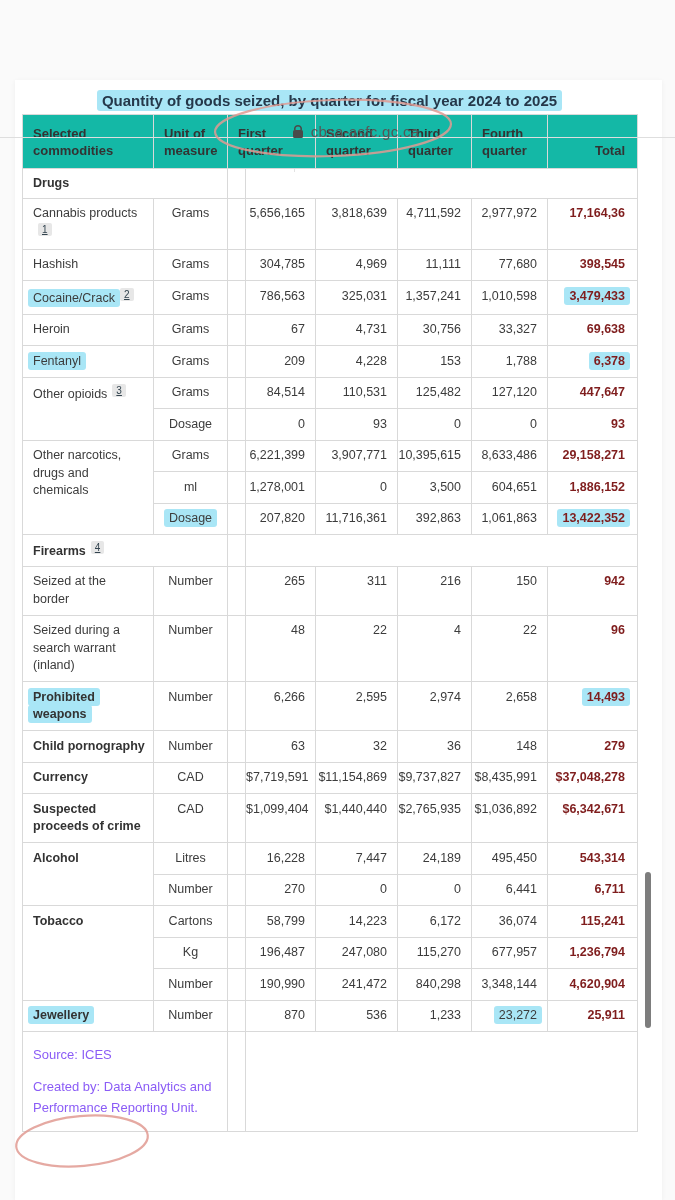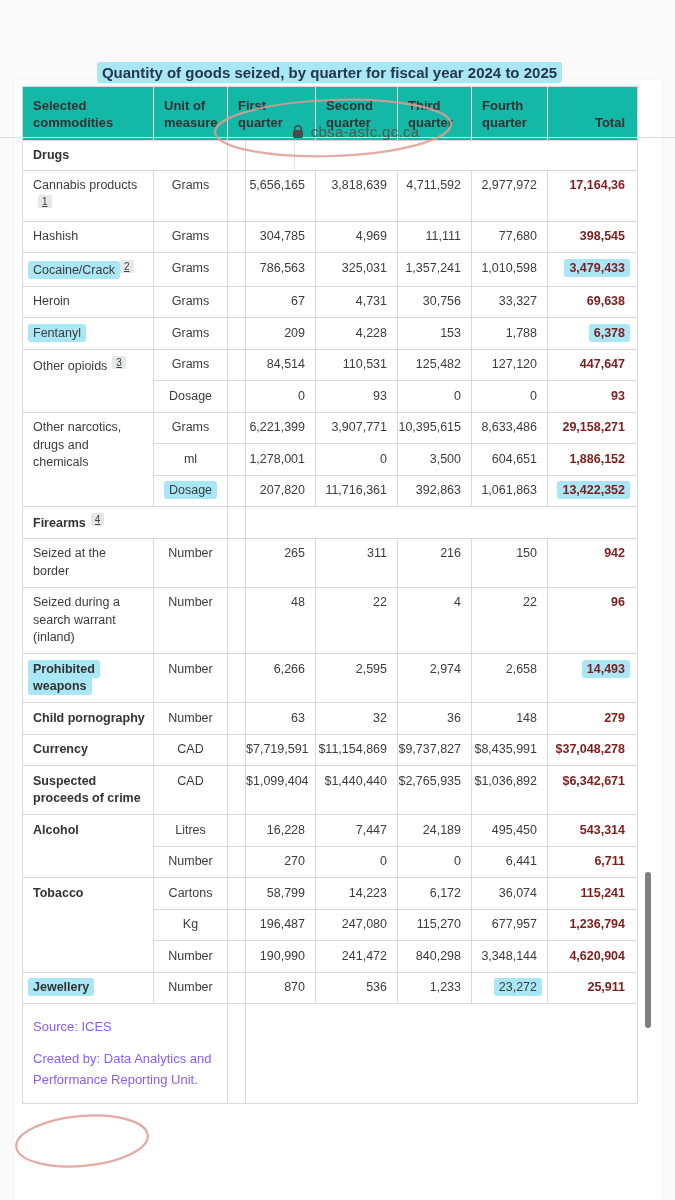--- a/index.html
+++ b/index.html
@@ -21,21 +21,21 @@
   .lock { display: inline-block; vertical-align: -2px; margin-right: 7px; }
   .url { font-size: 15px; color: #565656; letter-spacing: 0.3px; }
   .chrome-rule {
     position: absolute; left: 0; top: 137px; width: 675px; height: 1px;
     background: #dedede; z-index: 1;
   }
   .caption-vline {
     position: absolute; left: 294px; top: 139px; width: 1px; height: 33px;
     background: #e2e2e2; z-index: 0;
   }
-  .content { position: relative; padding: 62px 0 0 22px; }
+  .content { position: relative; padding: 62px 0 0 22px; margin-top: 28px; }
   .page-title {
     position: relative; z-index: 1;
     width: 615px; text-align: center;
     font-size: 15px; font-weight: bold; color: #25384a;
     margin-bottom: 3px; line-height: 21px;
   }
   .hl {
     background: #a9e6f6; border-radius: 3px;
     padding: 2px 5px; margin: -2px -5px;
     -webkit-box-decoration-break: clone; box-decoration-break: clone;

